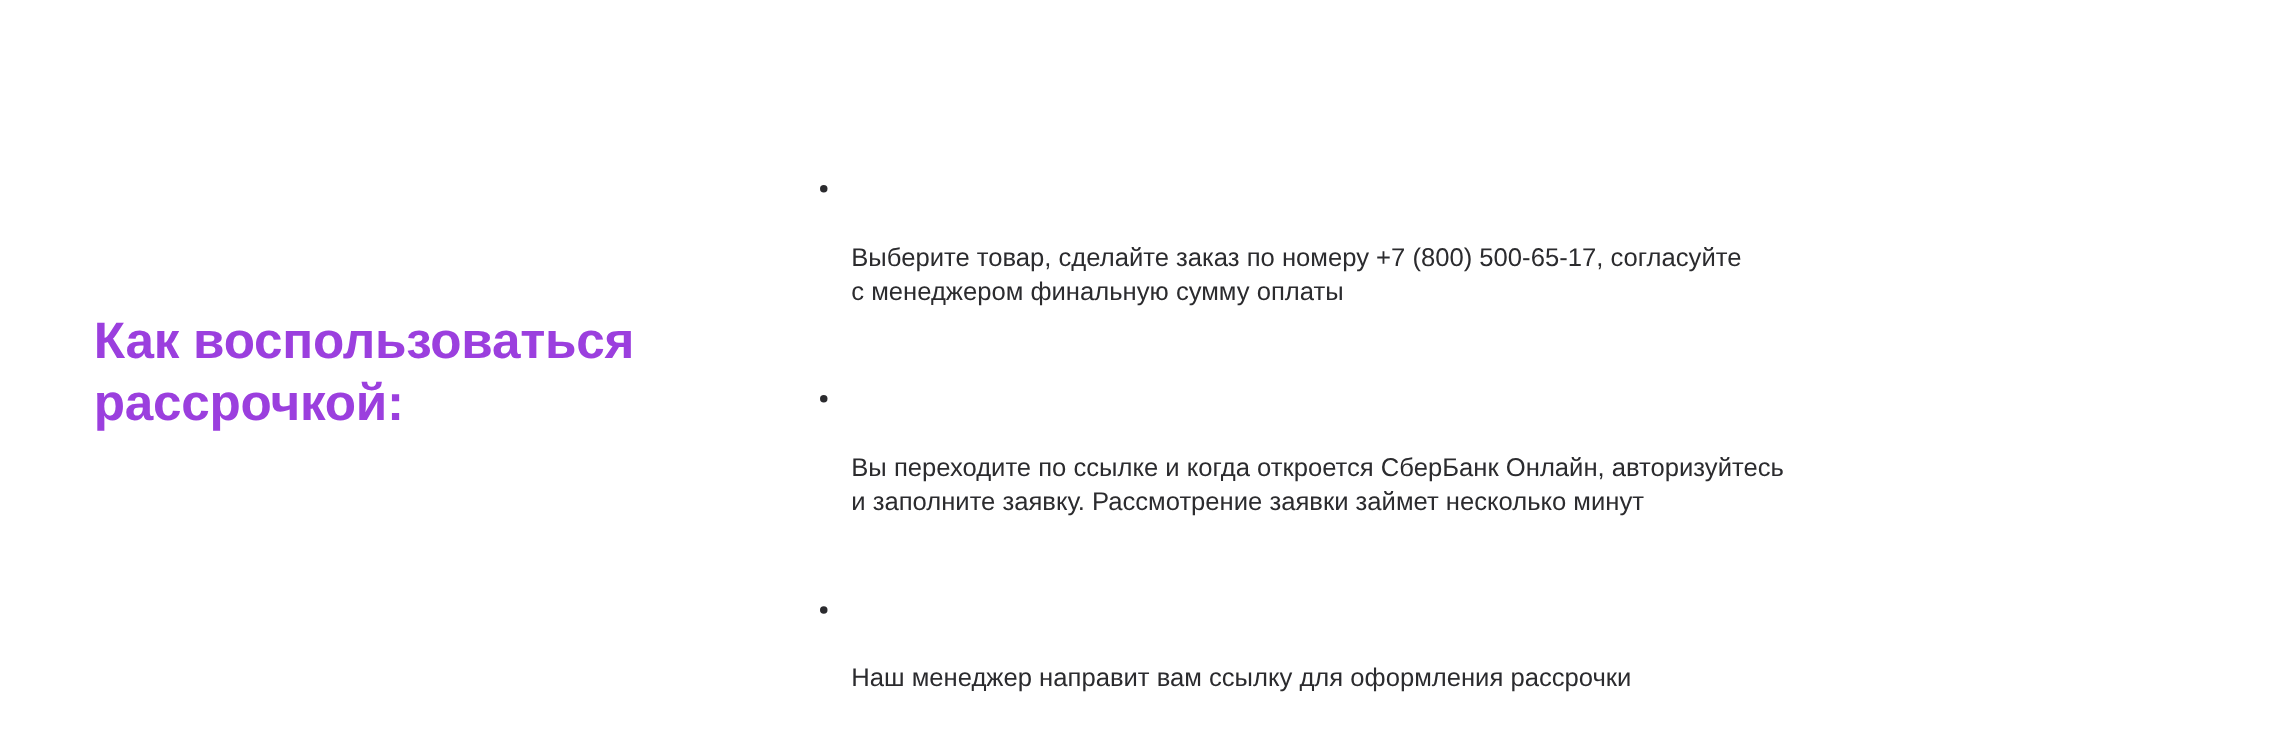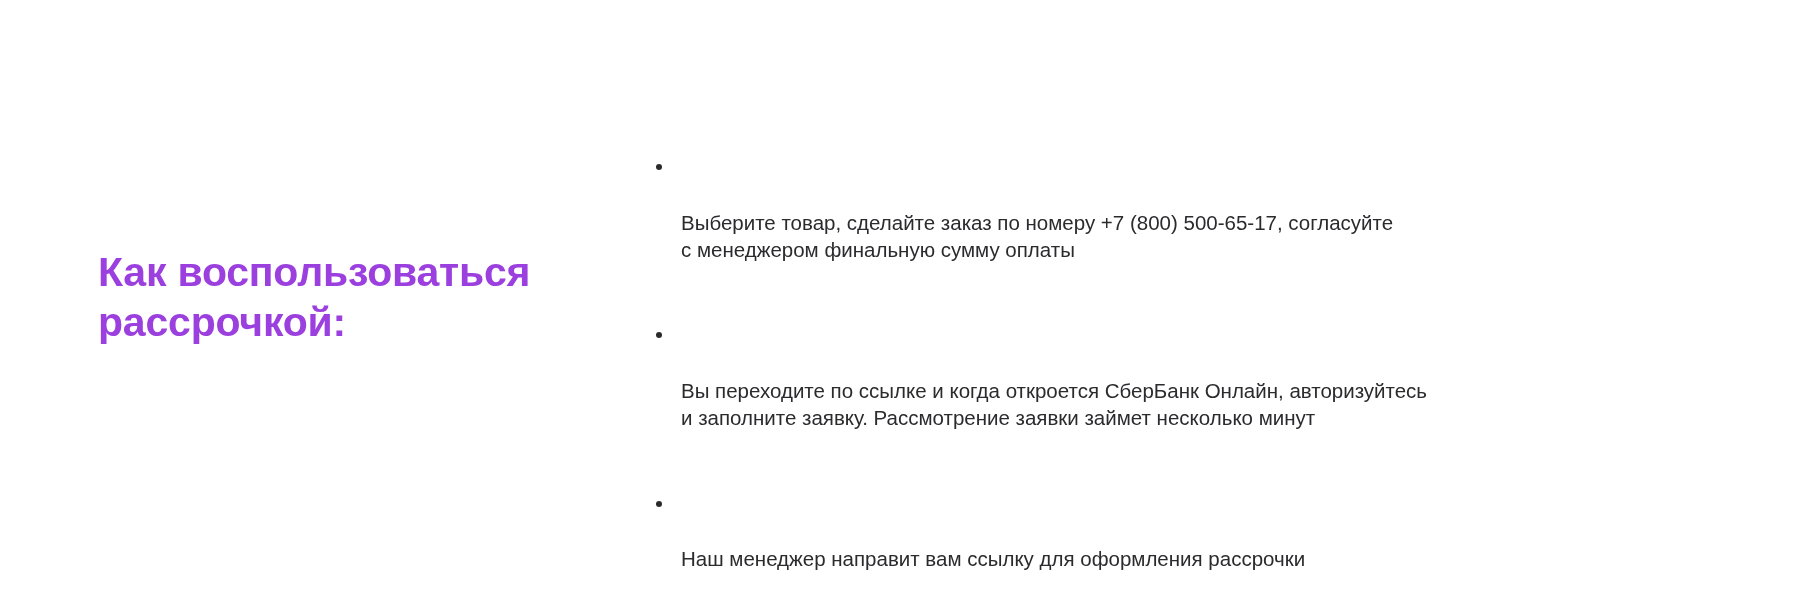--- a/index.html
+++ b/index.html
@@ -23,21 +23,21 @@
     box-sizing: border-box;
     display: flex;
     flex-direction: row;
     align-items: flex-start;
   }
 
   
   .heading-col {
     width: 650px;
     flex: 0 0 650px;
-    padding-left: 98px;
+    padding-left: 75px;
     padding-top: 247px;
     box-sizing: border-box;
   }
 
   .section-heading {
     margin: 0;
     font-family: "Liberation Sans", "DejaVu Sans", sans-serif;
     font-size: 41px;
     line-height: 1.22;
     font-weight: 700;
@@ -45,21 +45,20 @@
     color: #9B3FDE;
     white-space: pre-line;
   }
 
   
   .steps-col {
     flex: 1 1 auto;
     padding-top: 138px;
     padding-right: 120px;
     box-sizing: border-box;
-    margin-top: 16px;
   }
 
   .steps-list {
     list-style: none;
     margin: 0;
     padding: 0;
   }
 
   .step-item {
     position: relative;

